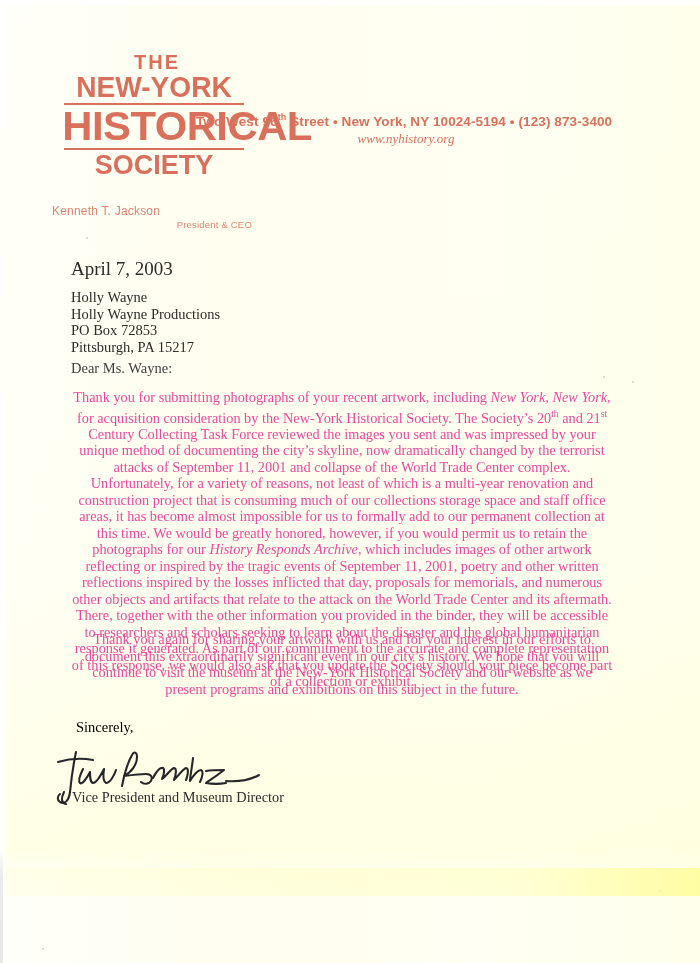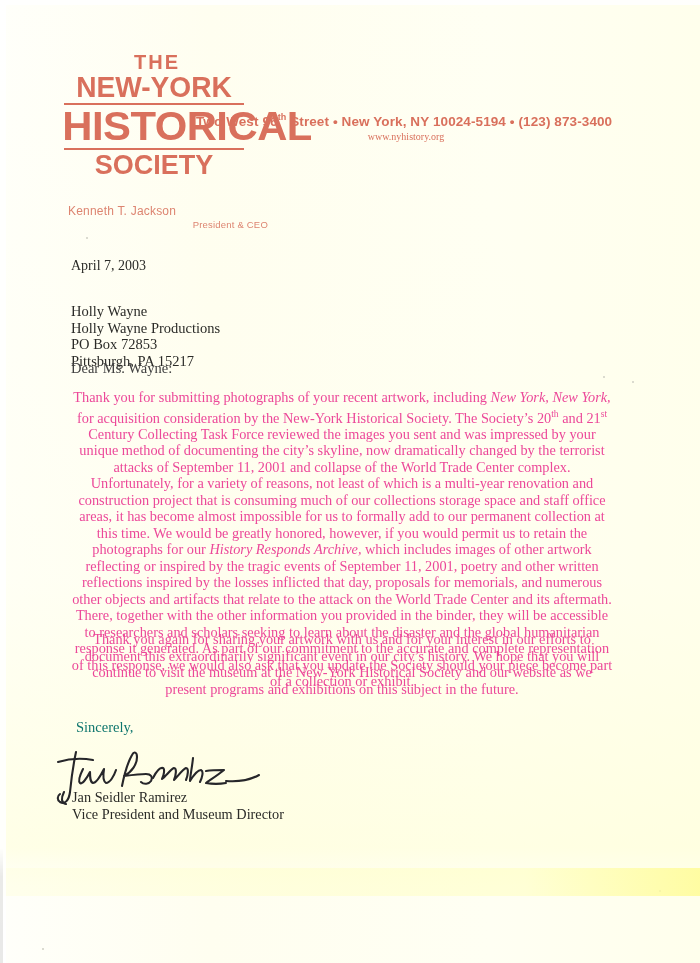--- a/index.html
+++ b/index.html
@@ -134,26 +134,27 @@
     vertical-align: super;
   }
   .website {
     position: absolute;
     left: 196px;
     top: 131px;
     width: 420px;
     text-align: center;
     color: #d9705c;
     font-family: "Liberation Serif", serif;
-    font-size: 10px;
+    font-style: italic;
+    font-size: 13px;
   }
 
   .officer {
     position: absolute;
-    left: 68px;
+    left: 52px;
     top: 204px;
     width: 200px;
     color: #dd8470;
     font-family: "Liberation Sans", sans-serif;
   }
   .officer-name {
     font-size: 12px;
     letter-spacing: 0.2px;
   }
   .officer-title {
@@ -162,31 +163,30 @@
     margin-top: 1px;
     margin-left: -14px;
     letter-spacing: 0.2px;
   }
 
   
   .letter-date {
     position: absolute;
     left: 71px;
     top: 258px;
-    font-size: 14px;
+    font-size: 19px;
     color: #2b2b28;
   }
   .recipient {
     position: absolute;
     left: 71px;
     top: 289px;
     font-size: 14.5px;
     line-height: 16.6px;
     color: #2b2b28;
-    margin-top: 14px;
   }
   .salutation {
     position: absolute;
     left: 71px;
     top: 360px;
     font-size: 14.5px;
     color: #404040;
   }
   .para {
     position: absolute;
@@ -202,21 +202,21 @@
     vertical-align: super;
   }
   #para1 { top: 389px; }
   #para2 { top: 631px; }
 
   .closing {
     position: absolute;
     left: 76px;
     top: 719px;
     font-size: 14.5px;
-    color: #0f766e;
+    color: #000000;
   }
   .signature {
     position: absolute;
     left: 52px;
     top: 748px;
     width: 240px;
     height: 58px;
   }
   .signer {
     position: absolute;
@@ -285,21 +285,20 @@
         <path d="M101 30 C 104 24, 108 19, 111 20 C 113 21, 112 27, 110 31 C 114 28, 119 21, 122 20 C 125 20, 124 27, 122 32 C 126 28, 131 21, 134 20 C 137 20, 136 27, 134 32"></path>
         <path d="M141 10 C 140 20, 138 29, 138 33 C 141 28, 146 22, 149 22 C 152 23, 150 30, 148 34"></path>
         <path d="M154 23 C 160 22, 167 22, 172 22 C 166 27, 158 32, 154 35 C 160 36, 168 36, 174 35"></path>
         <path d="M174 33 C 186 34, 198 32, 207 27"></path>
         <path d="M12 44 C 9 50, 9 55, 14 56"></path>
       </g>
     </svg>
   </div>
 
   <div class="signer">
-    <div>Jan Seidler Ramirez</div>
     <div>Vice President and Museum Director</div>
   </div>
 
   <div class="speck" style="left:603px;top:376px;width:2px;height:2px;"></div>
   <div class="speck" style="left:632px;top:381px;width:2px;height:2px;"></div>
   <div class="speck" style="left:86px;top:237px;width:2px;height:2px;"></div>
   <div class="speck" style="left:659px;top:890px;width:2px;height:2px;"></div>
   <div class="speck" style="left:42px;top:948px;width:2px;height:2px;"></div>
 
   <div class="scan-yellow-band"></div>

